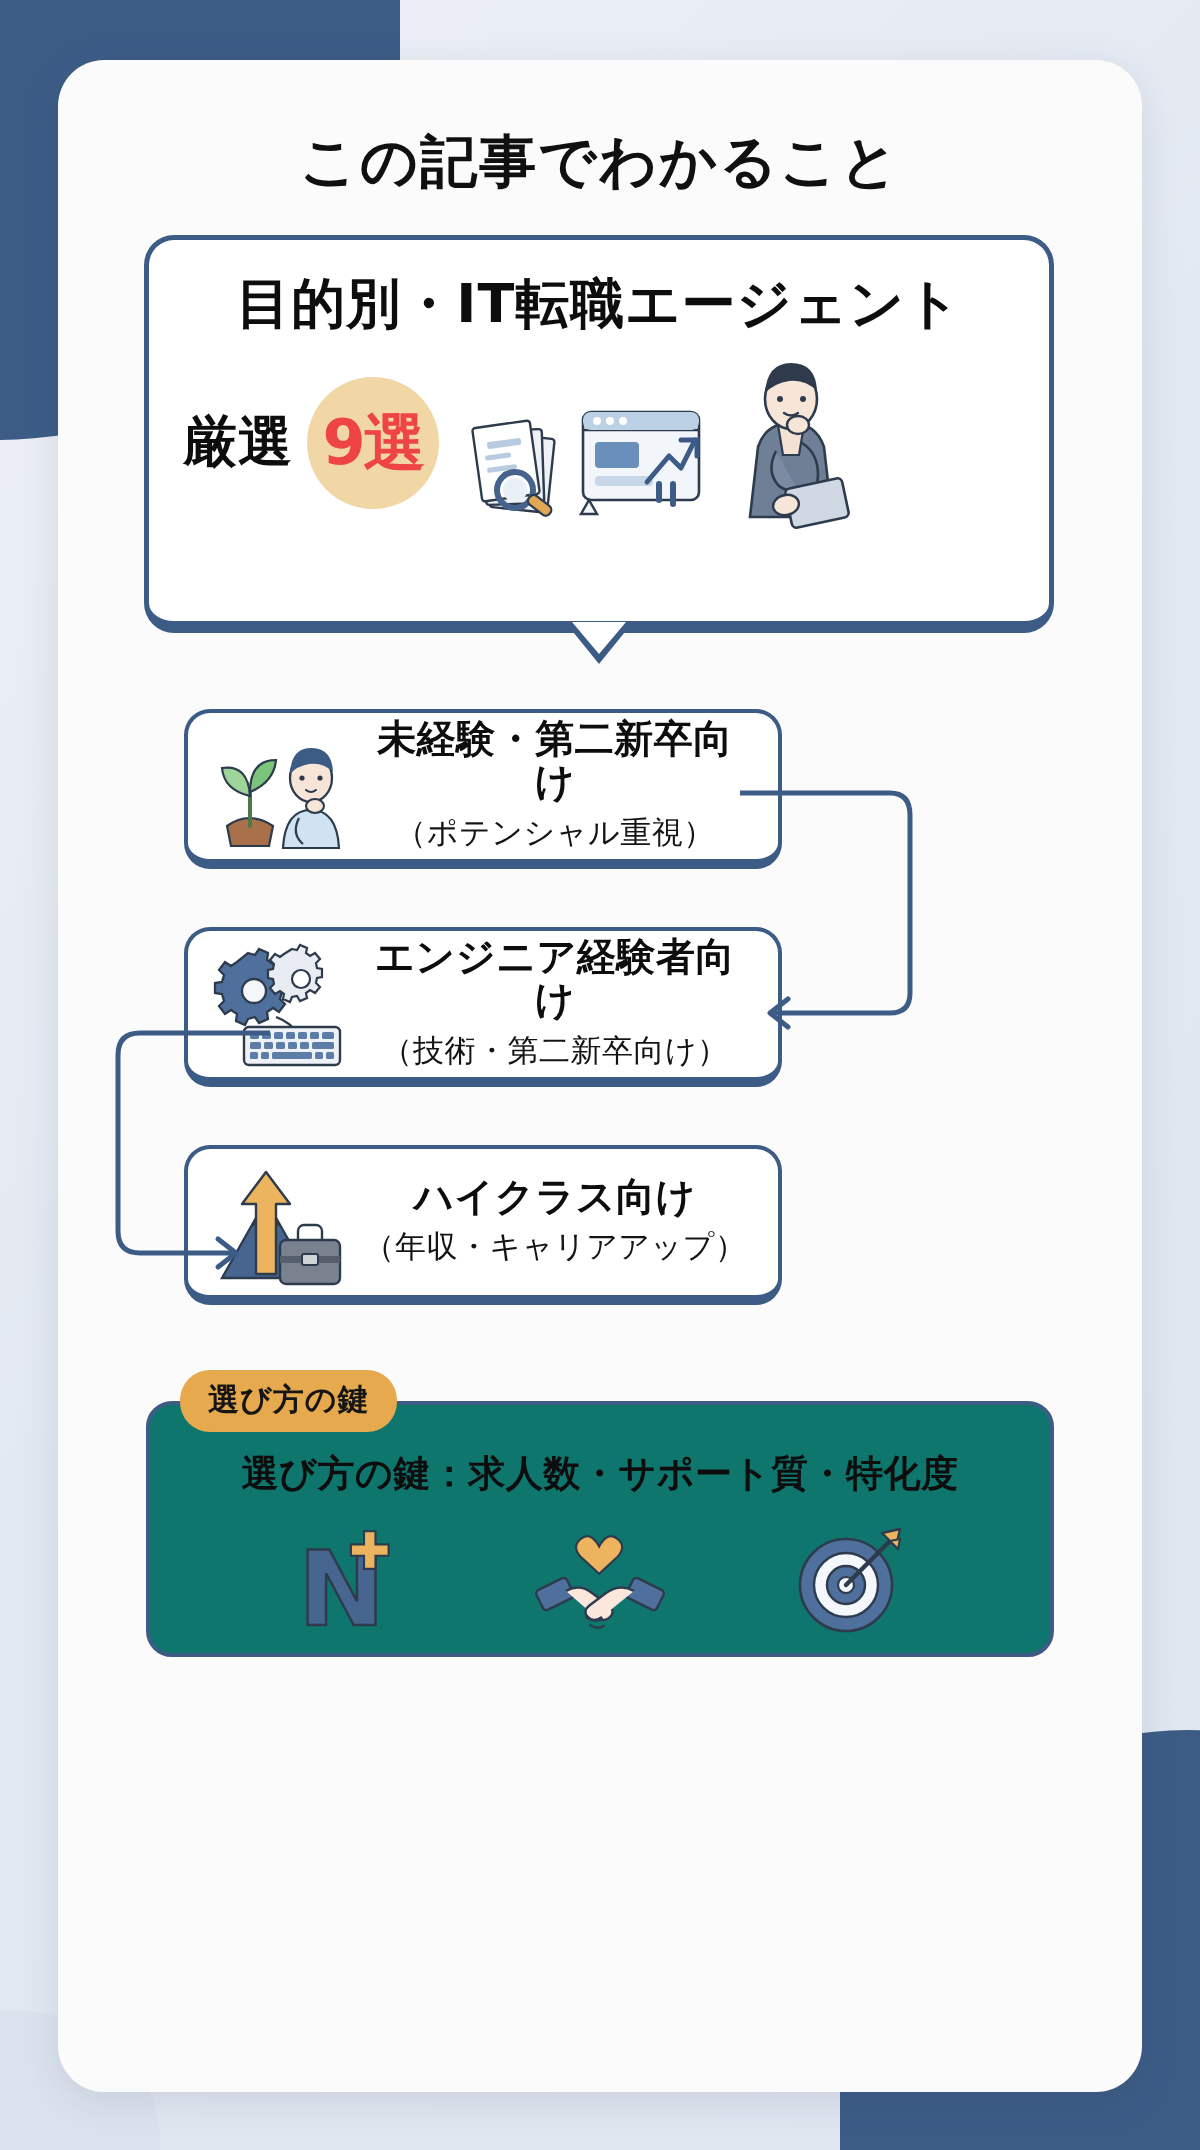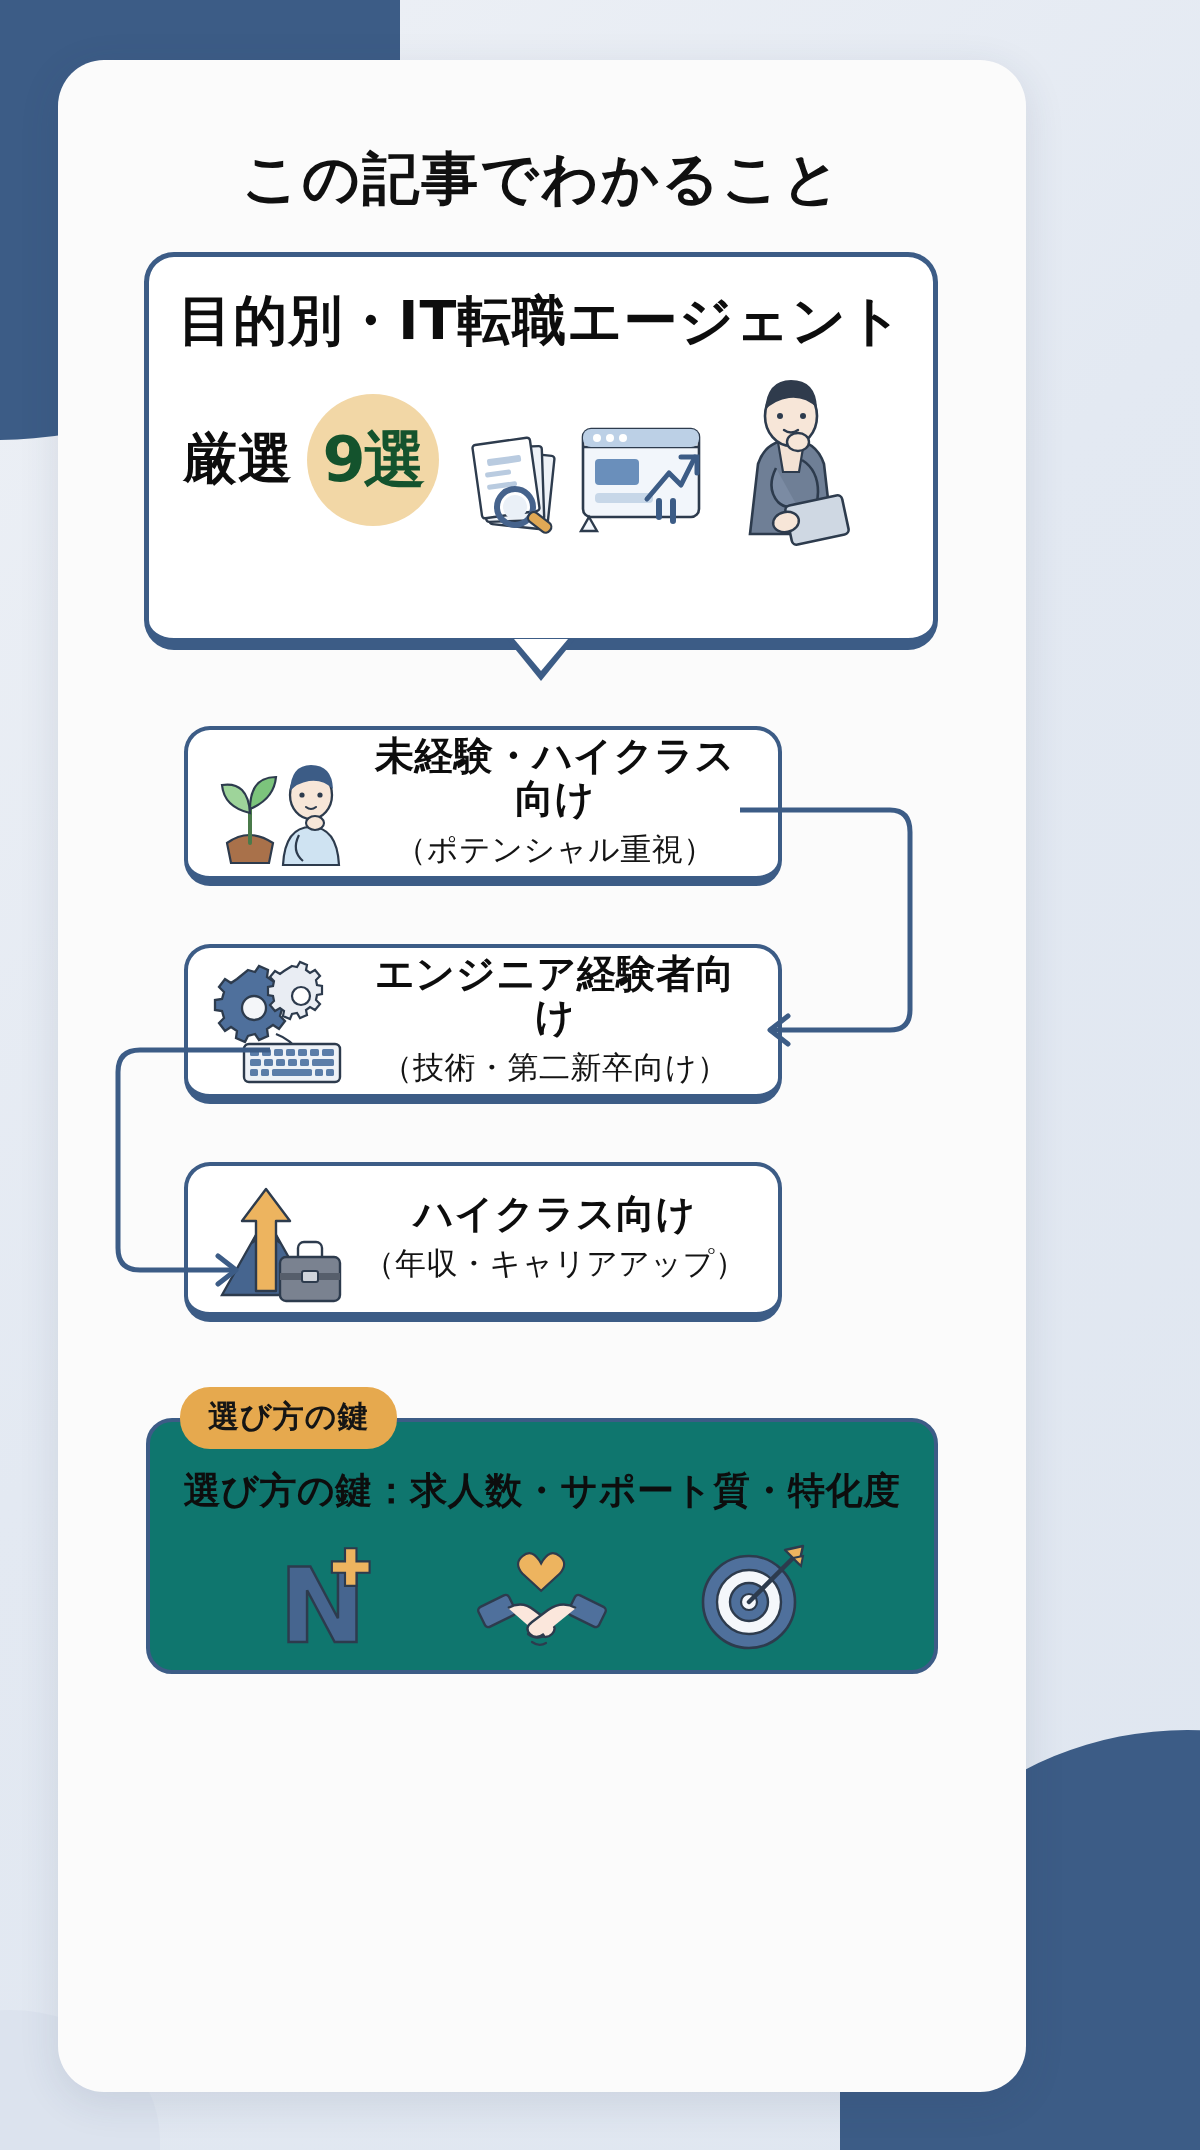--- a/index.html
+++ b/index.html
@@ -27,25 +27,25 @@
     bottom: -120px; left: -140px;
     width: 300px; height: 260px; background:#dce3ee;
     border-radius: 50% 50% 0 0;
   }
 
   
   .page {
     position: absolute;
     z-index: 2;
     left: 58px; top: 60px;
-    width: 968px; height: 2032px;
+    width: 1084px; height: 2032px;
     background: #fbfbfb;
     border-radius: 46px;
     box-shadow: 0 10px 40px rgba(40,60,90,.12);
-    padding: 51px 44px 40px;
+    padding: 34px 44px 40px;
   }
 
   .page-title {
     text-align: center;
     font-size: 57px;
     font-weight: 900;
     letter-spacing: 2px;
     color: #101010;
     margin: 30px 0 34px;
     font-family: "DejaVu Sans", sans-serif;
@@ -106,21 +106,21 @@
     display: flex; align-items: center; justify-content: center;
     margin-left: -6px;
   }
   .badge9::before {
     content:""; position:absolute; inset:0;
     background:#f2d7a6; border-radius:50%;
   }
   .badge9 span {
     position: relative;
     font-size: 62px; font-weight: 900;
-    color:#14532d;
+    color:#ef4444;
     font-family: "DejaVu Sans", sans-serif;
     letter-spacing: -2px;
   }
   .hero-art { display:flex; align-items:flex-end; gap:4px; margin-left: 4px; }
 
   
   .steps { position: relative; margin: 76px 48px 0 46px; }
   .card {
     position: relative;
     display: flex;
@@ -285,21 +285,21 @@
           <ellipse cx="102" cy="56" rx="21" ry="24" fill="#f7e6d8" stroke="#2d3b4d" stroke-width="2.3"></ellipse>
           <path d="M81 52 q1 -26 21 -26 q21 0 22 24 q-10 -10 -24 -8 q-12 2 -19 10z" fill="#3c5c86"></path>
           <circle cx="93" cy="56" r="2.6" fill="#2d3b4d"></circle>
             <circle cx="111" cy="56" r="2.6" fill="#2d3b4d"></circle>
           <path d="M97 68 q5 4 10 0" fill="none" stroke="#2d3b4d" stroke-width="2.1" stroke-linecap="round"></path>
           <ellipse cx="106" cy="84" rx="9" ry="7" fill="#f7e6d8" stroke="#2d3b4d" stroke-width="2.1"></ellipse>
           <path d="M90 96 q-8 16 4 26" fill="none" stroke="#2d3b4d" stroke-width="2.2"></path>
         </svg>
       </div>
       <div class="card-text">
-        <div class="card-title">未経験・ハイクラス向け</div>
+        <div class="card-title">未経験・第二新卒向け</div>
         <div class="card-sub">（ポテンシャル重視）</div>
       </div>
     </div>
 
     <div class="card" style="margin-left:36px;">
       <div class="card-icon">
         <svg width="150" height="130" viewBox="0 0 150 130">
           <g stroke="#2d3b4d" stroke-width="2.3">
             <path fill="#4f709c" d="M40 14 l7 2 4-6 9 4 -1 7 6 4 6-4 6 8 -5 5 2 7 7 1 0 10 -7 1 -2 7 5 5 -6 8 -6-4 -6 4 1 7 -9 4 -4-6 -7 2 -3 6 -9-4 1-7 -6-4 -6 4 -6-8 5-5 -2-7 -7-1 0-10 7-1 2-7 -5-5 6-8 6 4 6-4z"></path>
             <circle cx="46" cy="52" r="12" fill="#f4f6f9"></circle>

